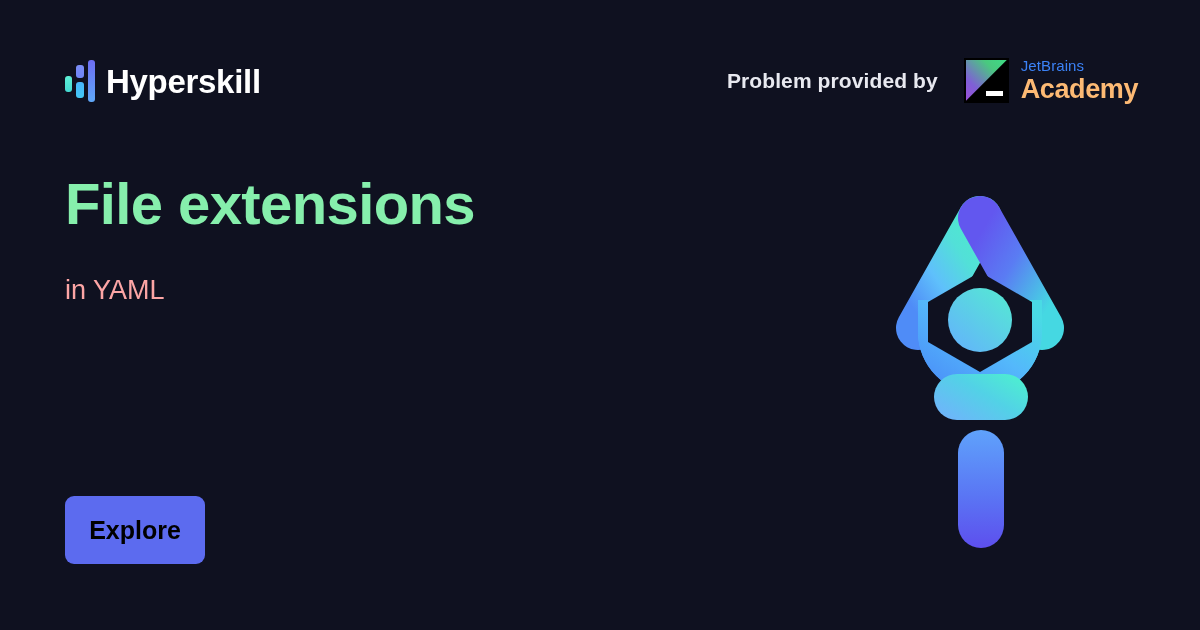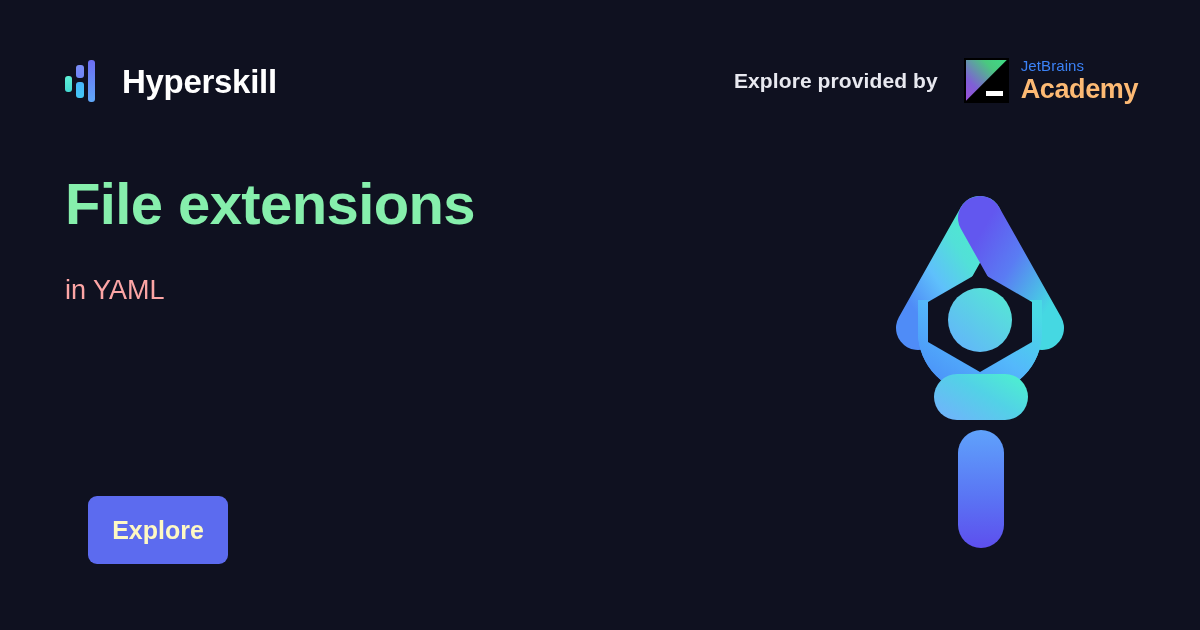--- a/index.html
+++ b/index.html
@@ -25,21 +25,21 @@
     height: 140px;
   }
 
   
   .brand {
     position: absolute;
     left: 65px;
     top: 60px;
     display: flex;
     align-items: center;
-    gap: 27px;
+    gap: 11px;
   }
   .brand-mark {
     width: 30px;
     height: 42px;
     position: relative;
     display: block;
   }
   .brand-mark .bar {
     position: absolute;
     border-radius: 3px;
@@ -157,30 +157,29 @@
 
   .explore-button {
     position: absolute;
     left: 65px;
     top: 496px;
     width: 140px;
     height: 68px;
     background: #5c6bef;
     border: none;
     border-radius: 9px;
-    color: #fef9c3;
+    color: #000000;
     font-family: "Liberation Sans", sans-serif;
     font-size: 25px;
     font-weight: bold;
     cursor: pointer;
     padding: 16px;
     display: flex;
     align-items: center;
     justify-content: center;
-    margin-left: 23px;
   }
 
   
   .artwork {
     position: absolute;
     left: 880px;
     top: 180px;
     width: 210px;
     height: 380px;
   }
@@ -197,21 +196,21 @@
     <span class="brand-mark">
       <span class="bar bar-a"></span>
       <span class="bar bar-b"></span>
       <span class="bar bar-c"></span>
       <span class="bar bar-d"></span>
     </span>
     <span class="brand-name">Hyperskill</span>
   </div>
 
   <div class="provider">
-    <span class="provider-label">Explore provided by</span>
+    <span class="provider-label">Problem provided by</span>
 
     <div class="jb-logo">
       <span class="jb-mark">
         <span class="tri"></span>
         <span class="dash"></span>
       </span>
       <span class="jb-words">
         <span class="jb-top">JetBrains</span>
         <span class="jb-bottom">Academy</span>
       </span>

